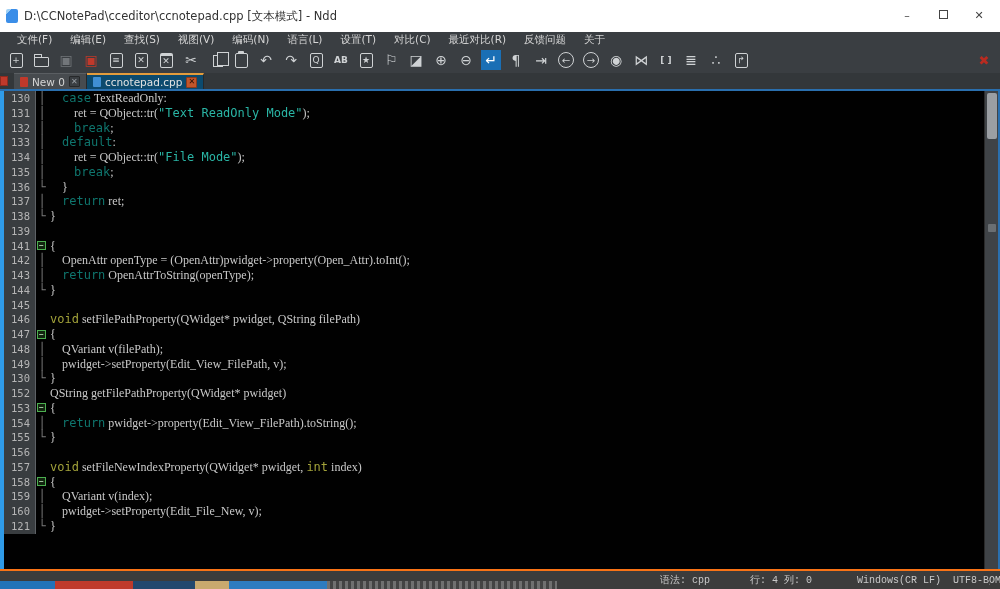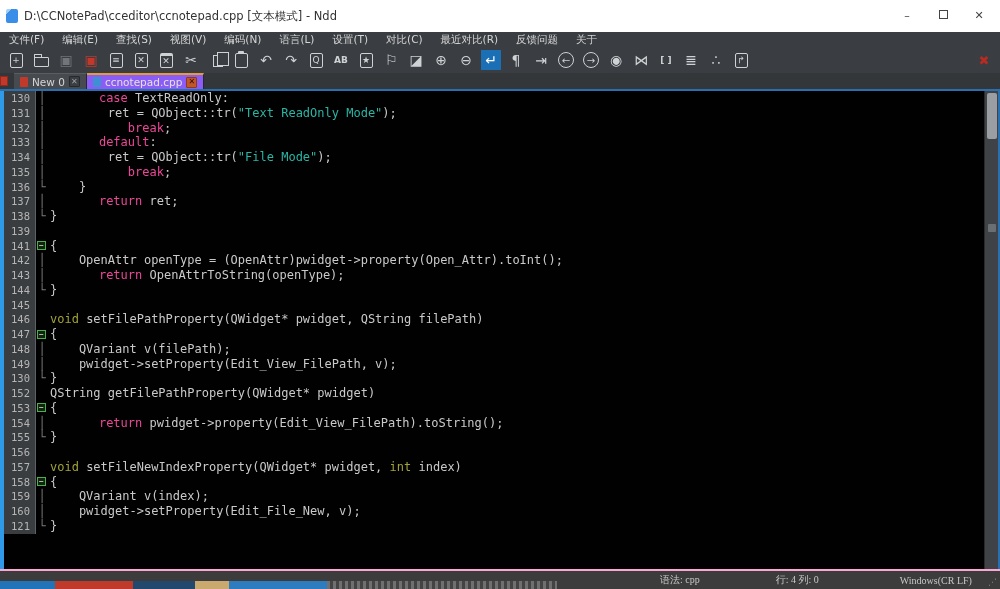--- a/index.html
+++ b/index.html
@@ -9,21 +9,21 @@
 
   
   .titlebar { height:21px; background:#ffffff; display:flex; align-items:center; padding:16px 6px; flex:0 0 auto; }
   .title-icon { width:12px; height:14px; background:linear-gradient(135deg,#9fd0f5 0 4px,#3b8ee8 4px); border-radius:2px; margin-right:6px; flex:0 0 auto; }
   .title-text { font-size:11.5px; color:#333; white-space:nowrap; }
   .win-controls { margin-left:auto; display:flex; align-items:center; gap:22px; padding-right:8px; }
   .win-btn { color:#444; font-size:11px; width:14px; text-align:center; cursor:default; line-height:18px; }
   .win-max-glyph { display:inline-block; width:9px; height:9px; border:1.2px solid #444; }
 
   
-  .menubar { height:15px; background:#3a3e42; display:flex; align-items:center; flex:0 0 auto; }
+  .menubar { height:15px; background:#3a3e42; display:flex; align-items:center; padding-left:8px; flex:0 0 auto; }
   .menu-item { color:#d6d6d6; font-size:10.5px; padding:0 9px; white-space:nowrap; line-height:15px; }
 
   
   .toolbar { height:26px; background:#3a3e42; display:flex; align-items:center; padding-left:6px; gap:5px; flex:0 0 auto; }
   .icn { width:20px; height:20px; display:flex; align-items:center; justify-content:center; color:#cfd2d4; font-size:14px; position:relative; flex:0 0 auto; }
   .icn.disabled { color:#72767a; }
   .icn.danger { color:#c0392b; }
   .icn .boxshape { width:13px; height:15px; border:1.4px solid currentColor; border-radius:2px; display:flex; align-items:center; justify-content:center; font-size:9px; line-height:1; }
   .icn.topline .boxshape { border-top-width:3px; }
   .icn .foldershape { width:15px; height:10px; border:1.4px solid currentColor; border-radius:1px; position:relative; margin-top:3px; }
@@ -34,45 +34,45 @@
   .icn.circle span.g { width:16px; height:16px; border:1.3px solid currentColor; border-radius:50%; display:flex; align-items:center; justify-content:center; font-size:10px; }
   .icn.active { background:#1a6fb5; color:#fff; }
   .icn.textic { font-size:9px; font-weight:bold; letter-spacing:0; }
   .icn.far { margin-left:auto; margin-right:6px; color:#b92b20; font-size:13px; }
 
   
   .tabbar { height:18px; background:#33373a; border-bottom:2px solid #2a6fae; display:flex; align-items:flex-end; flex:0 0 auto; position:relative; }
   .tab-left-mini { width:8px; height:10px; background:#c0392b; border:1px solid #8e2a1f; margin:0 6px 3px 0; }
   .tab { height:16px; display:flex; align-items:center; gap:4px; padding:0 6px; font-size:10.5px; color:#d5d5d5; border-right:1px solid #26282a; position:relative;margin-top:35px; }
   .tab.inactive { background:#474b4f; border-top:1px solid #5a5e62; }
-  .tab.active { background:#8b5cf6; border-top:2px solid #e39c3c; color:#e2e2e2; }
+  .tab.active { background:#0c4a6e; border-top:2px solid #e39c3c; color:#e2e2e2; }
   .tab-doc { width:8px; height:10px; border-radius:1px; }
   .tab-doc.red { background:#c0392b; }
   .tab-doc.blue { background:#3f8fd4; }
   .tab-close { width:11px; height:11px; display:flex; align-items:center; justify-content:center; font-size:8px; line-height:1; border-radius:1px; }
   .tab-close.grey { background:#3a3e42; color:#9aa0a5; border:1px solid #26282a; }
   .tab-close.orange { background:#c2562b; color:#2d1006; border:1px solid #8e3a1a; }
 
   
   .editor { flex:1 1 auto; display:flex; background:#010101; border-left:4px solid #2f9be8; border-right:2px solid #2a6fae; position:relative; overflow:hidden; }
   .lines { flex:1 1 auto; display:flex; flex-direction:column; }
   .ln-row { display:flex; height:14.76px; align-items:stretch; }
   .gut { width:32px; background:#393d40; border-right:1px solid #5d6165; color:#b5b5b5; font-family:"DejaVu Sans Mono", monospace; font-size:10.5px; text-align:right; padding-right:5px; line-height:14.76px; flex:0 0 auto; }
   .fold { width:12px; flex:0 0 auto; color:#7b7b7b; font-family:"DejaVu Sans Mono", monospace; font-size:12px; line-height:14.76px; text-align:center; position:relative; }
   .fbox { width:9px; height:9px; position:absolute; left:1px; top:2.5px; background:#12240f; border:1px solid #4caf50; color:#d8ffd8; font-style:normal; font-size:8px; line-height:7px; text-align:center; }
   pre.codeln { font-family:"DejaVu Sans Mono", monospace; font-size:12px; line-height:14.76px; color:#c9c9c9; white-space:pre; margin-left:2px; }
-  .tk-k { color:#ec4899;margin-left:20px; } .tk-t { color:#a2a23a; } .tk-s { color:#2ab5a5; } .tk-p { color:#c9c9c9; }
+  .tk-k { color:#0f766e; } .tk-t { color:#a2a23a; } .tk-s { color:#2ab5a5; } .tk-p { color:#c9c9c9;font-family:Liberation Serif, serif; }
 
   
   .vscroll { width:14px; background:#3f4347; border-left:1px solid #2a2a2a; position:relative; flex:0 0 auto; }
   .vthumb { position:absolute; left:2px; top:2px; width:10px; height:46px; background:#9b9fa3; border-radius:2px; }
   .vmark { position:absolute; left:3px; top:133px; width:8px; height:8px; background:#6a6f73; border-radius:1px; }
 
   
-  .statusbar { height:20px; background:#3c3c3c; border-top:2px solid #f9a8d4; display:flex; align-items:center; font-family:Liberation Serif, serif; font-size:10px; color:#c8c8c8; position:relative; flex:0 0 auto;gap:36px; }
+  .statusbar { height:20px; background:#3c3c3c; border-top:2px solid #f97316; display:flex; align-items:center; font-family:Liberation Mono, monospace; font-size:10px; color:#c8c8c8; position:relative; flex:0 0 auto; }
   .seg { white-space:nowrap; }
   .seg-syntax { margin-left:660px; }
   .seg-pos { margin-left:40px; }
   .seg-eol { margin-left:45px; }
   .seg-enc { margin-left:12px; }
   .grip { position:absolute; right:3px; bottom:2px; color:#8a8a8a; font-size:9px; }
 
   
   .banner { position:absolute; left:0; bottom:0; height:8px; width:560px; display:flex; z-index:5; }
   .bn { height:8px; flex:0 0 auto; }

